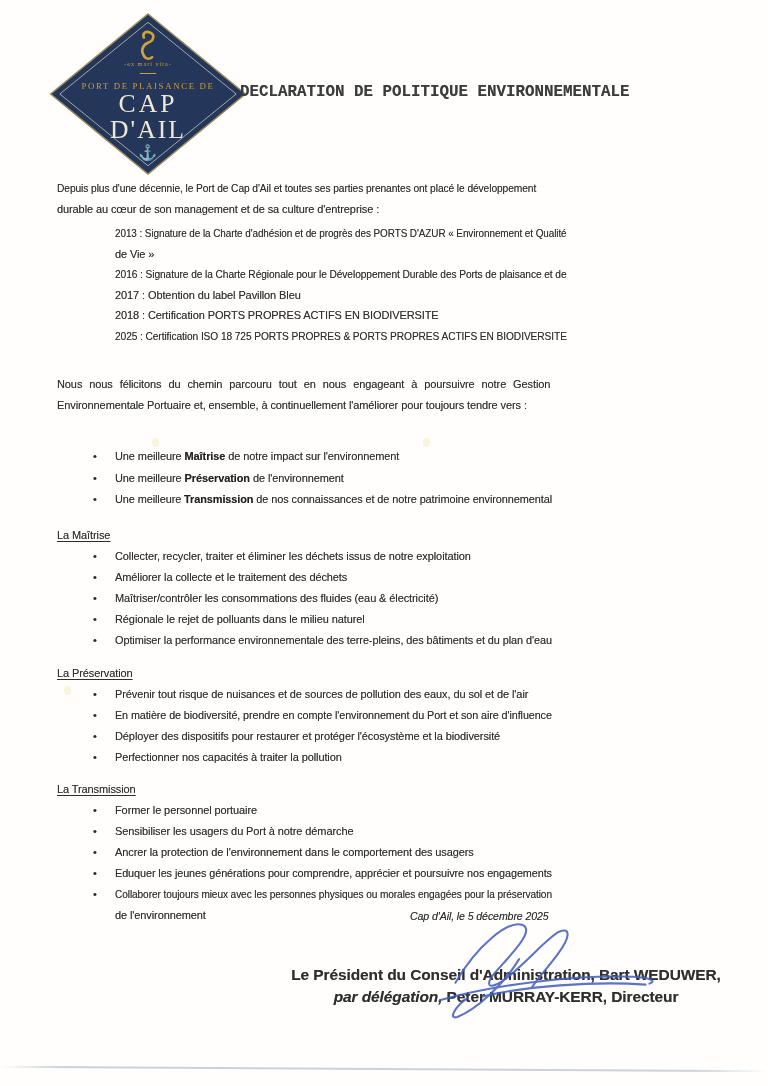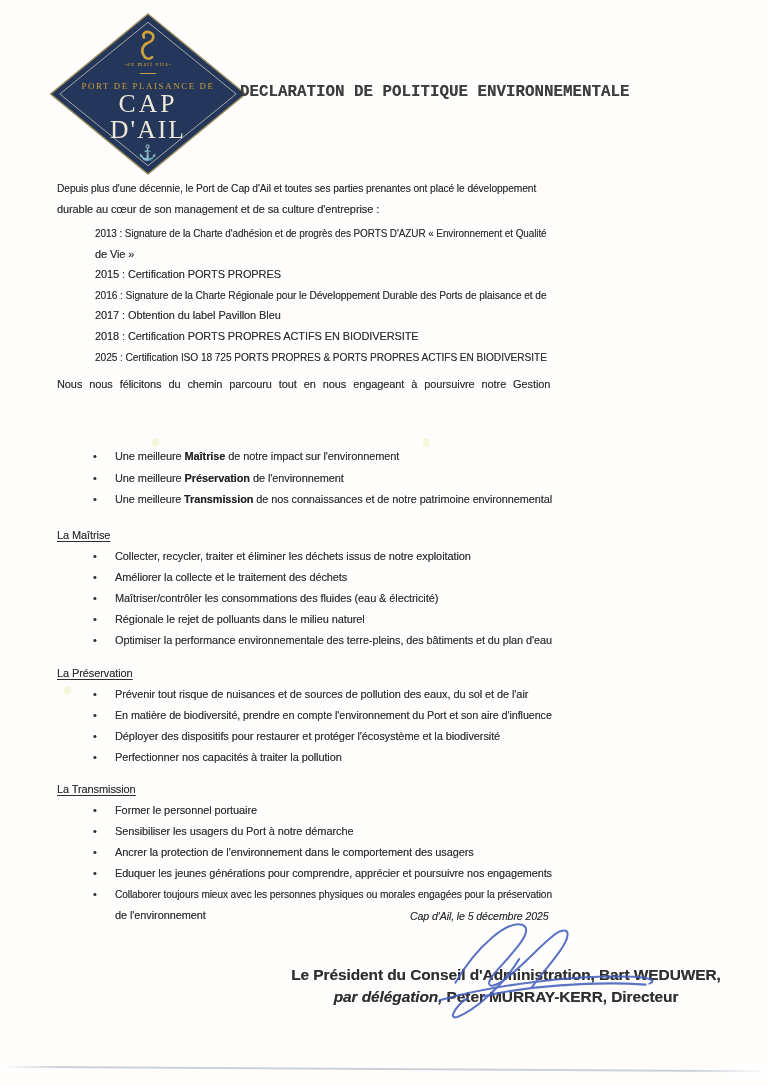--- a/index.html
+++ b/index.html
@@ -11,21 +11,21 @@
   }
   .col { position:absolute; left:57px; width:657px; }
   .line { position:relative; line-height:21px; font-size:11px; letter-spacing:-0.1px; }
   .ln { display:inline-block; white-space:nowrap; }
   .u { text-decoration:underline; text-underline-offset:2px; }
   .b { font-weight:bold; }
   b { color:#222; }
   .bullet { margin-left:58px; }
   .bullet::before { content:"•"; position:absolute; left:-22px; top:0; color:#2e2e2e; }
   .cont { margin-left:58px; }
-  .m { margin-left:38px; }
+  .m { margin-left:58px; }
   .m.deep { margin-left:73px; }
   .title-wrap { position:absolute; left:240px; top:82px; width:505px; }
   .title-wrap .line { font-size:16px; font-weight:bold; color:#3c3c3c; letter-spacing:0;font-family:Liberation Mono, monospace; }
   .milestones .line { line-height:20.6px; }
   .dateline { position:absolute; left:410px; top:906px; width:190px;font-style:italic; }
   .signatory { position:absolute; left:258px; top:964px; width:496px; text-align:center; }
   .signatory .line { line-height:22px; font-size:15.5px; }
   .signature-svg { position:absolute; left:426px; top:912px; width:245px; height:108px; z-index:5; }
   
   .logo { position:absolute; left:45px; top:12px; width:206px; height:164px; }
@@ -62,29 +62,29 @@
   </div>
 
   <div class="col" style="top:178px">
     <div class="line"><span class="ln stretch" style="transform-origin: left bottom; transform: scaleX(0.930163);">Depuis plus d'une décennie, le Port de Cap d'Ail et toutes ses parties prenantes ont placé le développement</span></div>
     <div class="line"><span class="ln">durable au cœur de son management et de sa culture d'entreprise :</span></div>
   </div>
 
   <div class="col milestones" style="top:223px">
     <div class="line m"><span class="ln stretch" style="transform-origin: left bottom; transform: scaleX(0.905571);">2013 : Signature de la Charte d'adhésion et de progrès des PORTS D'AZUR « Environnement et Qualité</span></div>
     <div class="line m"><span class="ln">de Vie »</span></div>
-    <div class="line m"><span class="ln">2015 : Certification PORTS PROPRES</span></div>
     <div class="line m"><span class="ln stretch" style="transform-origin: left bottom; transform: scaleX(0.927601);">2016 : Signature de la Charte Régionale pour le Développement Durable des Ports de plaisance et de</span></div>
     <div class="line m"><span class="ln">2017 : Obtention du label Pavillon Bleu</span></div>
     <div class="line m"><span class="ln">2018 : Certification PORTS PROPRES ACTIFS EN BIODIVERSITE</span></div>
     <div class="line m"><span class="ln" style="transform-origin: left bottom; transform: scaleX(0.926712);">2025 : Certification ISO 18 725 PORTS PROPRES &amp; PORTS PROPRES ACTIFS EN BIODIVERSITE</span></div>
   </div>
 
   <div class="col" style="top:374px">
     <div class="line"><span class="ln stretch" style="word-spacing: 4.01322px;">Nous nous félicitons du chemin parcouru tout en nous engageant à poursuivre notre Gestion</span></div>
+    <div class="line"><span class="ln">Environnementale Portuaire et, ensemble, à continuellement l'améliorer pour toujours tendre vers :</span></div>
   </div>
 
   <div class="col" style="top:446px">
     <div class="line bullet" style="line-height:21.6px">
       <span class="ln"><span>Une meilleure </span><b>Maîtrise</b><span> de notre impact sur l'environnement</span></span>
     </div>
     <div class="line bullet" style="line-height:21.6px">
       <span class="ln"><span>Une meilleure </span><b>Préservation</b><span> de l'environnement</span></span>
     </div>
     <div class="line bullet" style="line-height:21.6px">

